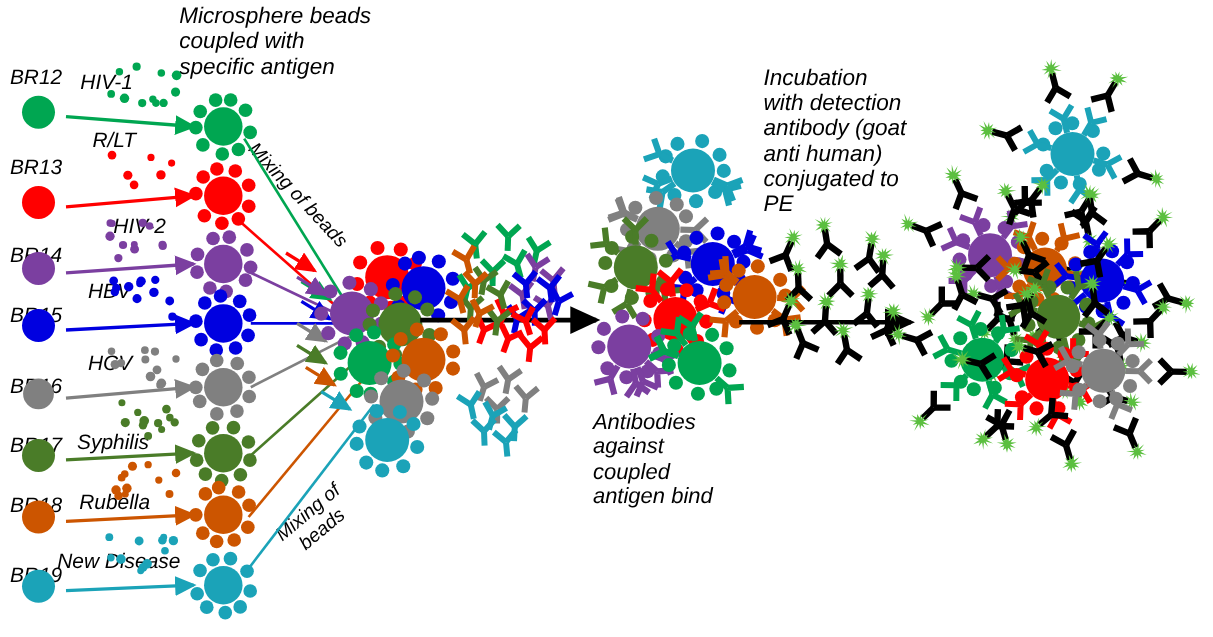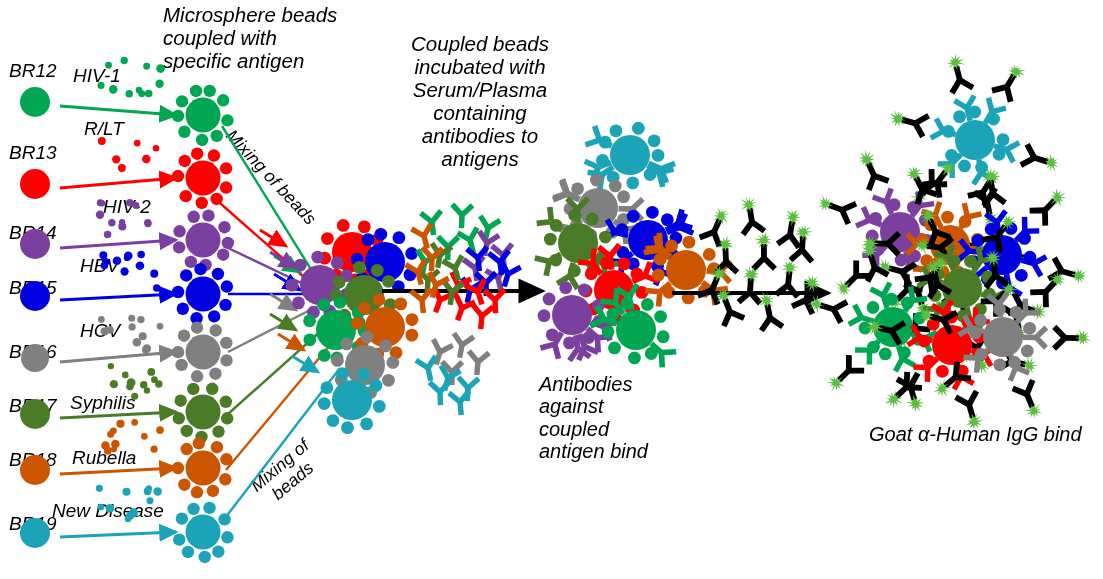--- a/index.html
+++ b/index.html
@@ -15,32 +15,31 @@
   .cap{font-size:20px;}
 </style>
 </head>
 <body>
 
 <div id="stage">
 
   <div class="txt hdr" style="left:163px;top:4px;">Microsphere beads
 coupled with
 specific antigen</div>
-  <div class="txt hdr" style="left:404px;top:33px;text-align:center;width:152px;">Coupled beads
-incubated with
-Serum/Plasma
-containing
-antibodies to
-antigens</div>
+  <div class="txt hdr" style="left:694px;top:60px;">Incubation
+with detection
+antibody (goat
+anti human)
+conjugated to
+PE</div>
 
   <div class="txt cap" style="left:539px;top:373px;">Antibodies
 against
 coupled
 antigen bind</div>
-  <div class="txt cap" style="left:869px;top:423px;">Goat α-Human IgG bind</div>
 
   <div class="txt mix" style="left:236px;top:126px;transform:rotate(47deg);transform-origin:0 0;">Mixing of beads</div>
   <div class="txt mix" style="left:247px;top:481px;transform:rotate(-40deg);transform-origin:0 0;text-align:center;">Mixing of
 beads</div>
 
   <div class="txt brlab" style="left:9px;top:60px;">BR12</div>
   <div class="txt brlab" style="left:9px;top:142px;">BR13</div>
   <div class="txt brlab" style="left:9px;top:222px;">BR14</div>
   <div class="txt brlab" style="left:9px;top:277px;">BR15</div>
   <div class="txt brlab" style="left:9px;top:341px;">BR16</div>

